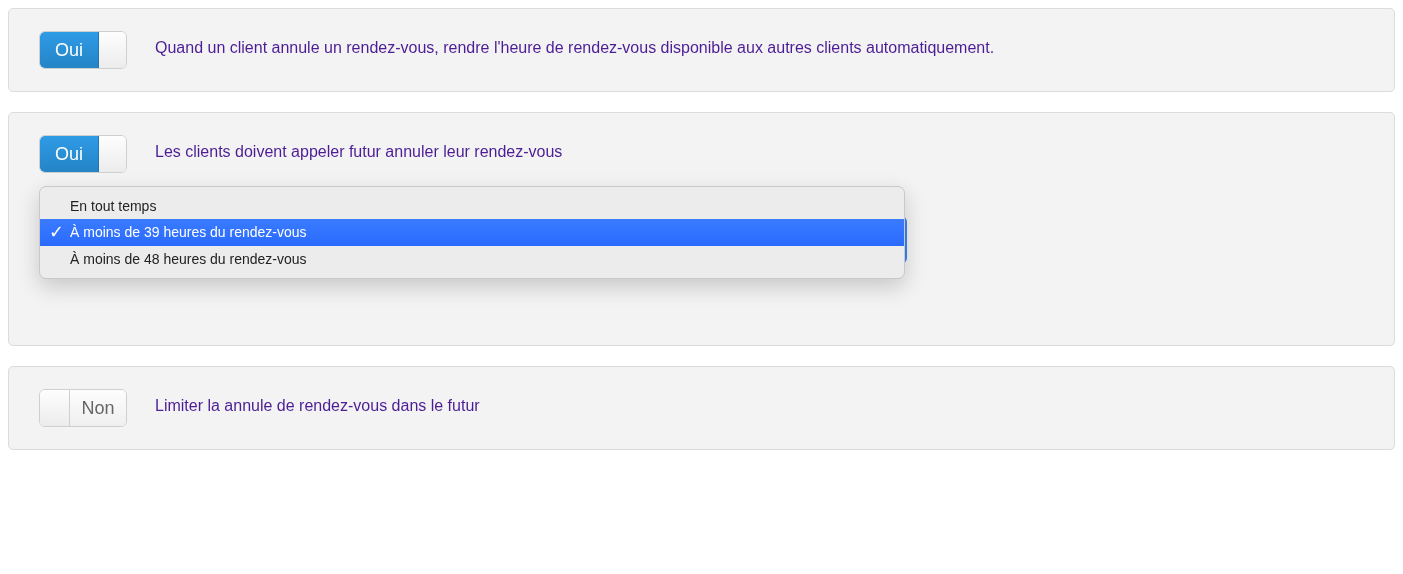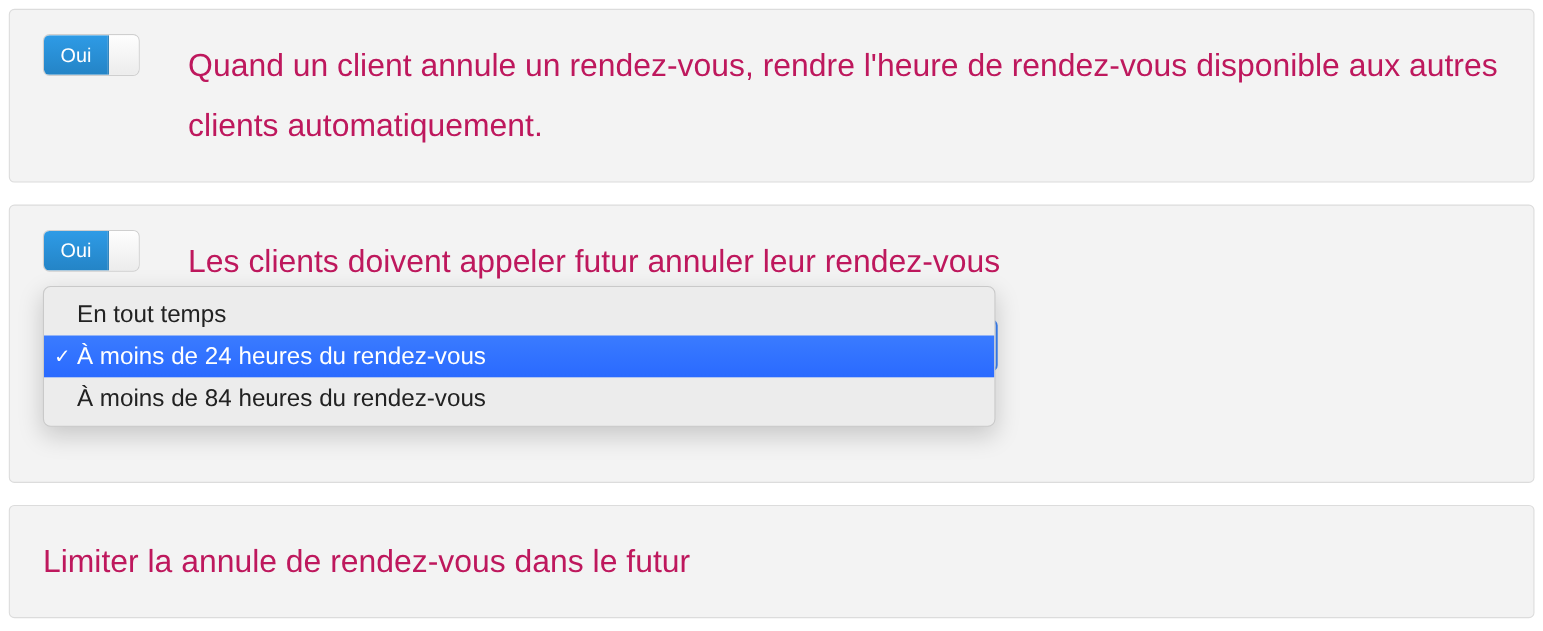--- a/index.html
+++ b/index.html
@@ -15,28 +15,28 @@
     background: #f3f3f3;
     border: 1px solid #dcdcdc;
     border-radius: 5px;
     padding: 22px 30px;
     margin-bottom: 20px;
     position: relative;
   }
   .row {
     display: flex;
     align-items: flex-start;
-    gap: 44px;
+    gap: 28px;
   }
   .desc {
     flex: 1;
     line-height: 1.9;
     padding-top: 2px;
-    font-size: 29px;
-    color: #be185d;
+    font-size: 16px;
+    color: #4c1d95;
   }
   .toggle {
     width: 88px;
     height: 38px;
     border-radius: 6px;
     border: 1px solid #cfcfcf;
     background: #ffffff;
     display: flex;
     overflow: hidden;
     flex-shrink: 0;
@@ -109,21 +109,21 @@
     border: 1px solid #c9c9c9;
     border-radius: 7px;
     box-shadow: 0 8px 22px rgba(0,0,0,0.18);
     padding: 6px 0;
     overflow: hidden;
   }
   .option {
     display: flex;
     align-items: center;
     padding: 3px 14px 3px 30px;
-    font-size: 22px;
+    font-size: 14px;
     color: #222;
     cursor: pointer;
     position: relative;
     line-height: 1.45;
   }
   .option.selected {
     background: #2f72ff;
     background: linear-gradient(#3a7bff, #2a6aff);
     color: #fff;
   }
@@ -155,22 +155,26 @@
       <span class="knob"></span>
     </div>
     <div class="desc">Les clients doivent appeler futur annuler leur rendez-vous</div>
   </div>
   <div class="panel2-spacer"></div>
 
   <div class="select-hint"></div>
 
   <div class="dropdown">
     <div class="option">En tout temps</div>
-    <div class="option selected">À moins de 24 heures du rendez-vous</div>
-    <div class="option">À moins de 84 heures du rendez-vous</div>
+    <div class="option selected">À moins de 39 heures du rendez-vous</div>
+    <div class="option">À moins de 48 heures du rendez-vous</div>
   </div>
 </div>
 
 <div class="panel">
   <div class="row">
+    <div class="toggle off">
+      <span class="lbl">Non</span>
+      <span class="knob"></span>
+    </div>
     <div class="desc">Limiter la annule de rendez-vous dans le futur</div>
   </div>
 </div>
 
 </body></html>

